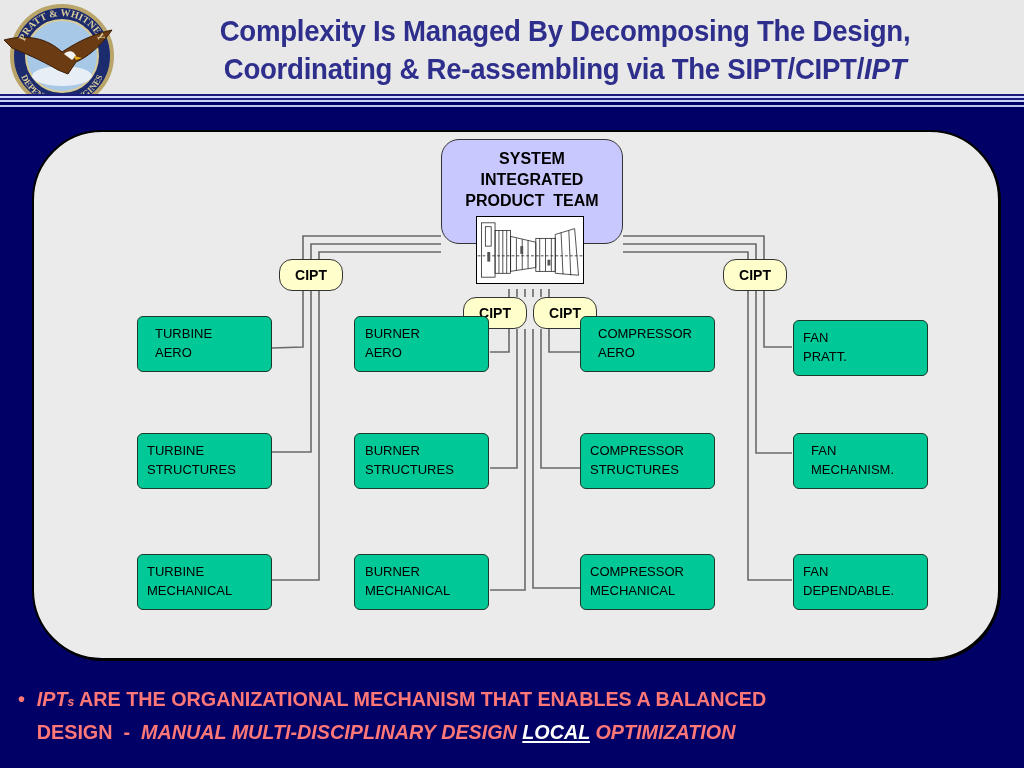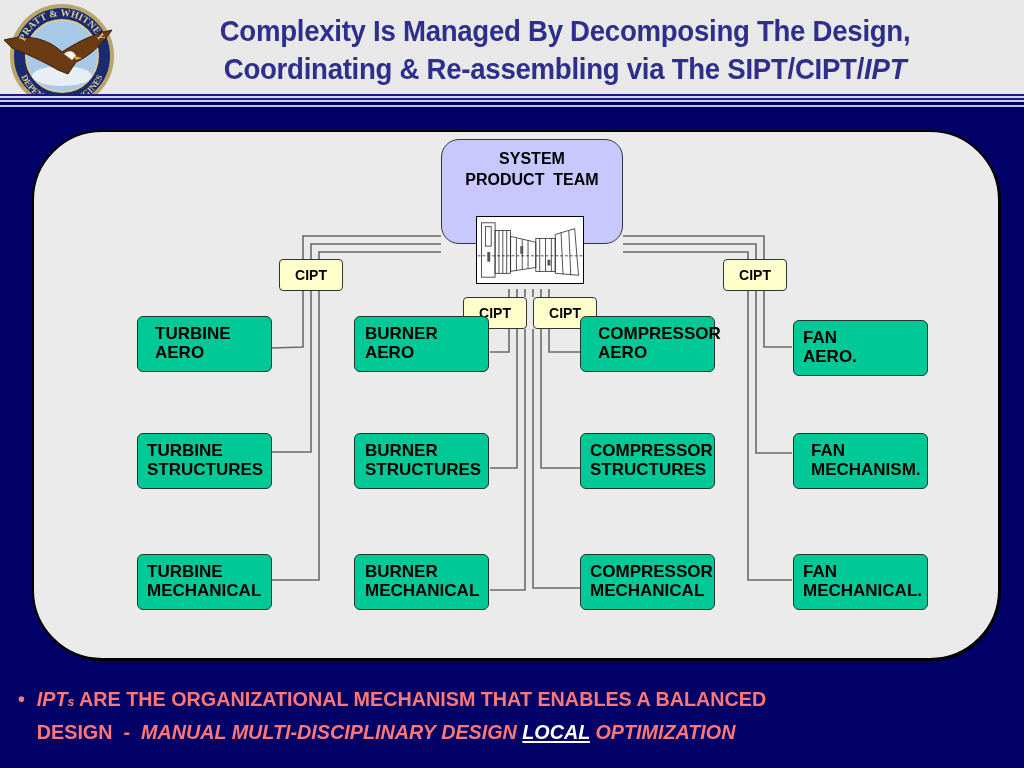--- a/index.html
+++ b/index.html
@@ -37,27 +37,27 @@
   }
   .sipt-title { font-weight: bold; font-size: 16px; line-height: 21px; margin-top: 8px; color: #000; }
   .sipt-title .sc { font-size: 16px; }
   .sipt-title .sm { font-size: 16px; }
   .engine {
     position: absolute; left: 34px; top: 76px; width: 108px; height: 68px;
     background: #fff; border: 1.5px solid #000; box-sizing: border-box;
   }
   .cipt {
     position: absolute; width: 64px; height: 32px; box-sizing: border-box;
-    background: #ffffcc; border: 1px solid #333; border-radius: 4px;
+    background: #ffffcc; border: 1px solid #333; border-radius: 13px;
     font-weight: bold; font-size: 14px; line-height: 30px; text-align: center; color: #000;
   }
   .ipt {
     position: absolute; width: 135px; height: 56px; box-sizing: border-box;
     background: #00c896; border: 1.5px solid #1a3a2a; border-radius: 6px;
-    font-weight: bold; font-size: 17px; line-height: 19px; color: #000;
+    font-weight: normal; font-size: 13px; line-height: 19px; color: #000;
     padding-top: 7px;
   }
   .ipt span { display: block; }
   .bullet-area {
     position: absolute; left: 18px; top: 684px; width: 1000px;
     color: #ff7777; font-weight: bold; font-size: 21px; line-height: 30px;
     transform: scaleX(0.94); transform-origin: left top;
   }
   .bullet-area .dot { display: inline-block; width: 20px; }
   .bullet-area .it { font-style: italic; }
@@ -132,20 +132,21 @@
     <polyline points="549,289 549,297"></polyline>
     <polyline points="549,329 549,352 580,352"></polyline>
     <polyline points="541,329 541,468 580,468"></polyline>
     <polyline points="533,329 533,588 580,588"></polyline>
   </g>
 </svg>
 
 <div class="sipt">
   <div class="sipt-title">
     <div>SYSTEM</div>
+    <div>INTEGRATED</div>
     <div>
       <span class="sc">P</span><span class="sm">RODUCT</span>&nbsp;
       <span class="sc">T</span><span class="sm">EAM</span>
     </div>
   </div>
   <svg class="engine" viewBox="0 0 108 68">
     <rect x="0" y="0" width="108" height="68" fill="#fff"></rect>
     <g stroke="#222" stroke-width="0.8" fill="none">
       <rect x="4" y="6" width="14" height="56"></rect>
       <rect x="8" y="10" width="6" height="20"></rect>
@@ -213,29 +214,29 @@
   <span>COMPRESSOR</span>
   <span>STRUCTURES</span>
 </div>
 <div class="ipt" style="left:580px;top:554px;padding-left:9px;">
   <span>COMPRESSOR</span>
   <span>MECHANICAL</span>
 </div>
 
 <div class="ipt" style="left:793px;top:320px;padding-left:9px;">
   <span>FAN</span>
-  <span>AERO.</span>
+  <span>PRATT.</span>
 </div>
 <div class="ipt" style="left:793px;top:433px;padding-left:17px;">
   <span>FAN</span>
   <span>MECHANISM.</span>
 </div>
 <div class="ipt" style="left:793px;top:554px;padding-left:9px;">
   <span>FAN</span>
-  <span>MECHANICAL.</span>
+  <span>DEPENDABLE.</span>
 </div>
 
 <div class="bullet-area">
   <div>
     <span class="dot">•</span><span class="it">IPT</span><span class="sub">s</span><span> ARE THE ORGANIZATIONAL MECHANISM THAT ENABLES A BALANCED</span>
   </div>
   <div class="line2">
     <span style="white-space:pre;">DESIGN  -  </span><span class="it" style="white-space:pre;">MANUAL MULTI-DISCIPLINARY DESIGN </span><span class="local">LOCAL</span><span class="it" style="white-space:pre;"> OPTIMIZATION</span>
   </div>
 </div>

